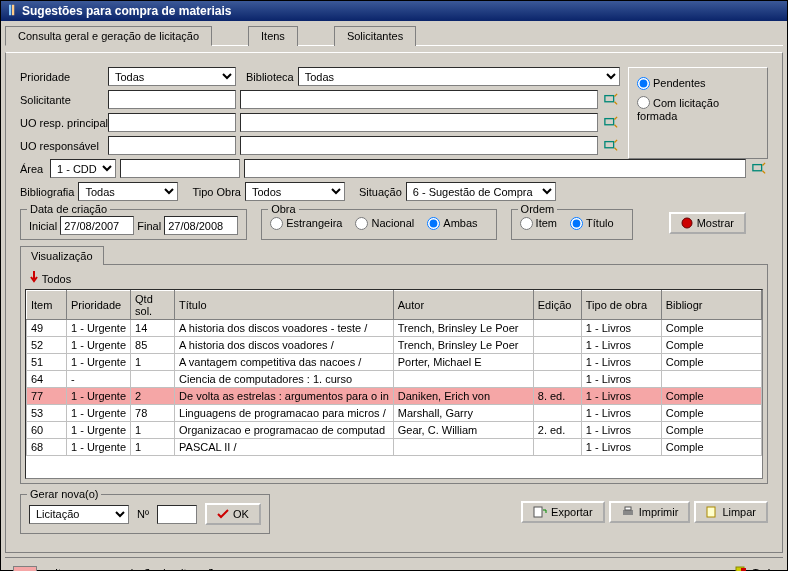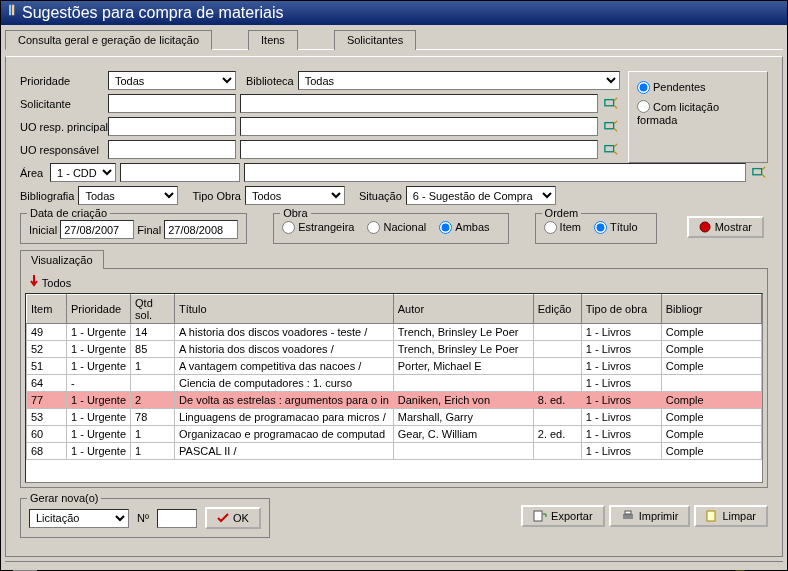--- a/index.html
+++ b/index.html
@@ -1,18 +1,18 @@
 <!DOCTYPE html>
 <html><head>
 <meta charset="utf-8">
 <style>
 * { box-sizing: border-box; margin: 0; padding: 0; }
 body { font-family: Tahoma, sans-serif; font-size: 11px; background: #d4d0c8; }
 .window { width: 788px; height: 571px; background: #d4d0c8; border: 1px solid #000; }
-.titlebar { background: linear-gradient(#3b5998, #0a246a); color: #fff; padding: 3px 5px; font-weight: normal; font-size: 16px; display: flex; align-items: flex-start; }
+.titlebar { background: linear-gradient(#3b5998, #0a246a); color: #fff; padding: 3px 5px; font-weight: bold; font-size: 12px; display: flex; align-items: flex-start; }
 .titlebar-icon { width: 12px; height: 12px; margin-right: 4px; }
 .content { padding: 4px; }
 .tabs { display: flex; border-bottom: 1px solid #fff; margin-bottom: 6px; gap: 34px; }
 .tab { padding: 3px 12px; border: 1px solid #808080; border-bottom: none; background: #d4d0c8; margin-right: 2px; cursor: pointer; position: relative; top: 1px; }
 .tab.active { background: #d4d0c8; border-bottom: 1px solid #d4d0c8; z-index: 2; }
 .panel { border: 1px solid #808080; border-top-color: #fff; padding: 14px; background: #d4d0c8; }
 .row { display: flex; align-items: center; margin-bottom: 4px; gap: 4px; }
 .label { font-size: 11px; white-space: nowrap; }
 .input { background: #fff; border: 1px inset #808080; height: 19px; padding: 1px 3px; font-size: 11px; }
 .select { background: #fff; border: 1px inset #808080; height: 19px; font-size: 11px; padding: 0 2px; }
@@ -116,21 +116,21 @@
 
       <div class="row">
         <span class="label">Bibliografia</span>
         <select class="select" style="width:100px"><option>Todas</option></select>
         <span class="label" style="margin-left:10px">Tipo Obra</span>
         <select class="select" style="width:100px"><option>Todos</option></select>
         <span class="label" style="margin-left:10px">Situação</span>
         <select class="select" style="width:150px"><option>6 - Sugestão de Compra</option></select>
       </div>
 
-      <div class="row" style="gap:26px; align-items:stretch;">
+      <div class="row" style="gap:14px; align-items:stretch;">
         <div class="fieldset">
           <span class="fieldset-label">Data de criação</span>
           <span class="label">Inicial</span>
           <input class="input" style="width: 74px;" value="27/08/2007">
           <span class="label" style="margin-left:0">Final</span>
           <input class="input" style="width: 74px;" value="27/08/2008">
         </div>
         <div class="fieldset">
           <span class="fieldset-label">Obra</span>
           <input type="radio" class="radio" style=""><span class="radio-label">Estrangeira</span>

